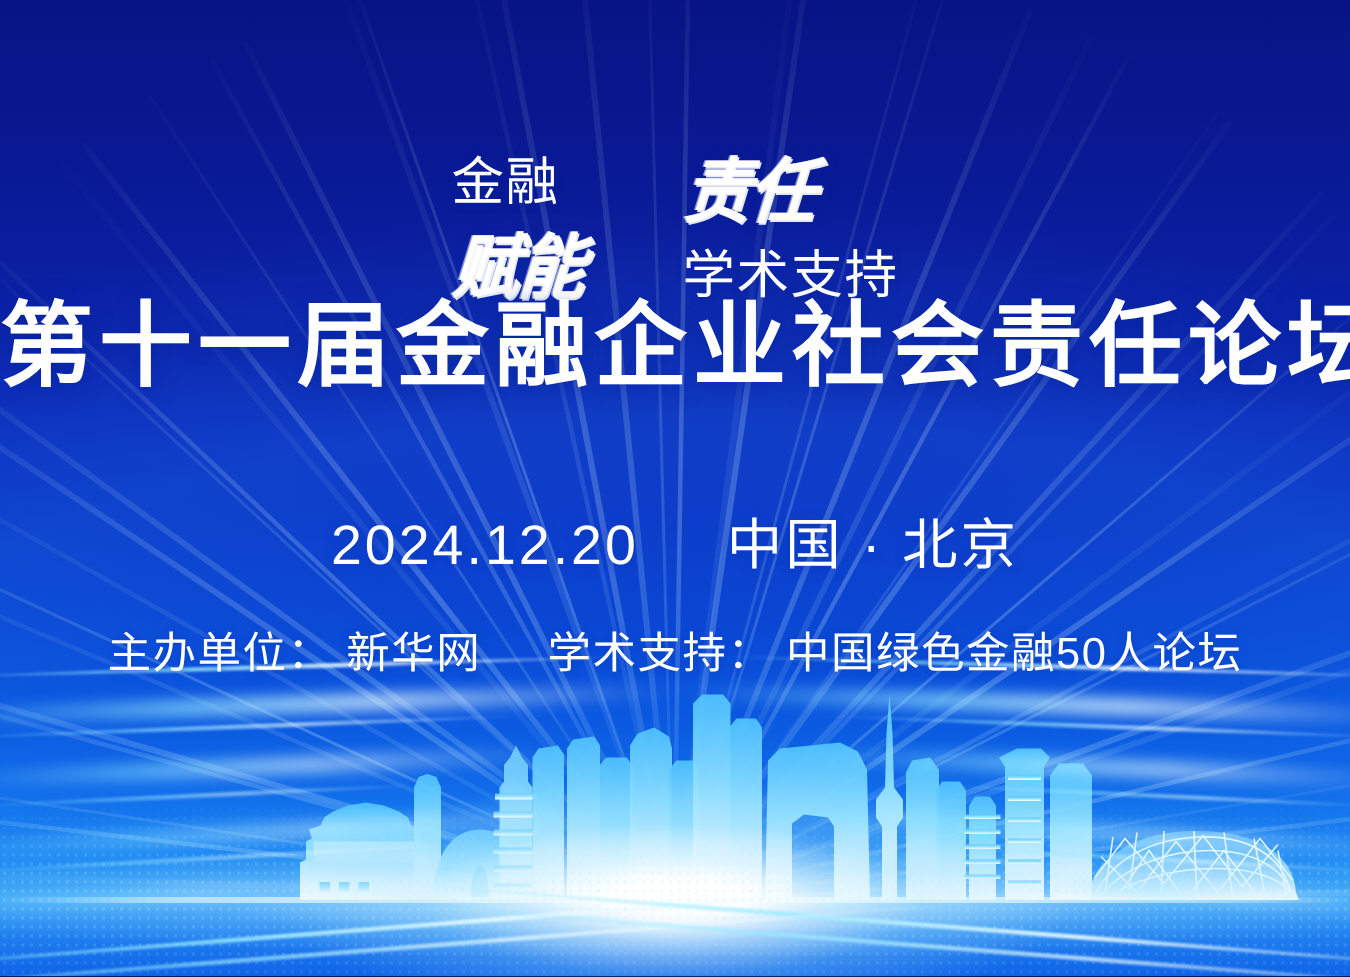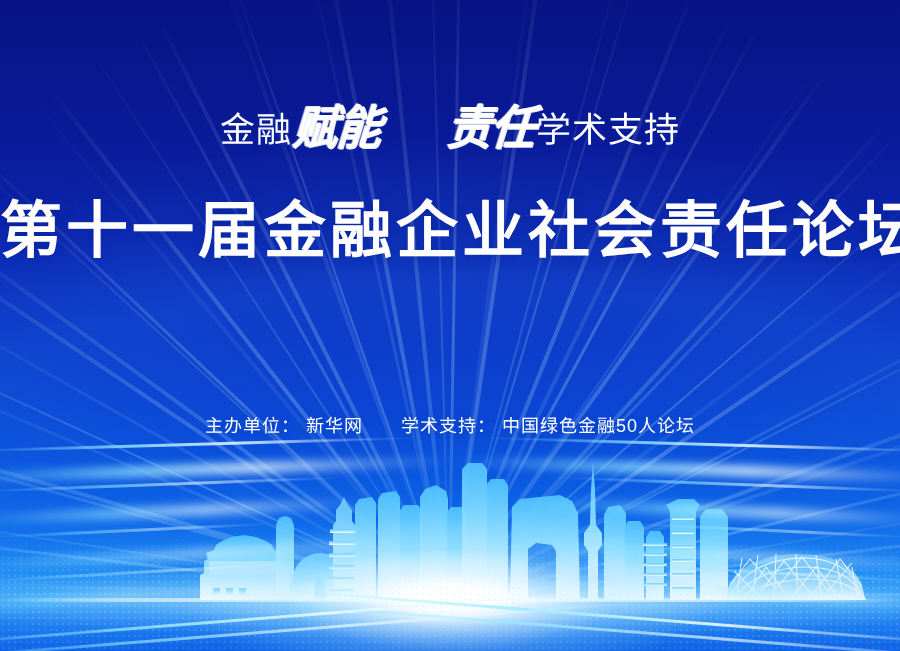--- a/index.html
+++ b/index.html
@@ -111,21 +111,21 @@
   .skyline{position:absolute;left:0;right:0;top:455px;width:900px;height:155px;}
 
   
   .content{position:absolute;inset:0;}
 
   .taglines{
     position:absolute;left:0;right:0;top:92px;
     display:flex;justify-content:center;align-items:center;gap:64px;
     white-space:nowrap;
   }
-  .tagline{display:flex;align-items:baseline;}
+  .tagline{display:flex;align-items:baseline;flex-direction:column;}
   .tag-plain{
     font-size:35px;color:#ffffff;letter-spacing:1px;font-weight:500;
     text-shadow:0 1px 6px rgba(0,40,160,.45);
   }
   .tag-brush{
     font-family:"DejaVu Serif","Liberation Serif",serif;
     font-size:43px;font-weight:bold;color:#ffffff;
     font-style:italic;
     letter-spacing:-1px;
     padding:0 3px;
@@ -153,21 +153,21 @@
     letter-spacing:2px;
     white-space:nowrap;
     text-shadow:0 1px 8px rgba(0,40,170,.4);
   }
   .date-line .sep{display:inline-block;width:34px;}
 
   .org-line{
     position:absolute;left:0;right:0;top:411px;
     text-align:center;
     color:#ffffff;
-    font-size:18px;
+    font-size:29px;
     letter-spacing:1px;
     white-space:nowrap;
     text-shadow:0 1px 6px rgba(0,40,170,.4);
   }
   .org-line .gap{display:inline-block;width:26px;}
 </style>
 </head>
 <body>
 
 <div id="poster">
@@ -361,20 +361,25 @@
         <span class="tag-brush">赋能</span>
       </div>
       <div class="tagline">
         <span class="tag-brush">责任</span>
         <span class="tag-plain">学术支持</span>
       </div>
     </div>
 
     <div class="main-title">第十一届金融企业社会责任论坛</div>
 
+    <div class="date-line">
+      <span>2024.12.20</span>
+      <span class="sep"></span>
+      <span>中国 · 北京</span>
+    </div>
 
     <div class="org-line">
       <span>主办单位：</span>
       <span>新华网</span>
       <span class="gap"></span>
       <span>学术支持：</span>
       <span>中国绿色金融50人论坛</span>
     </div>
 
   </div>

